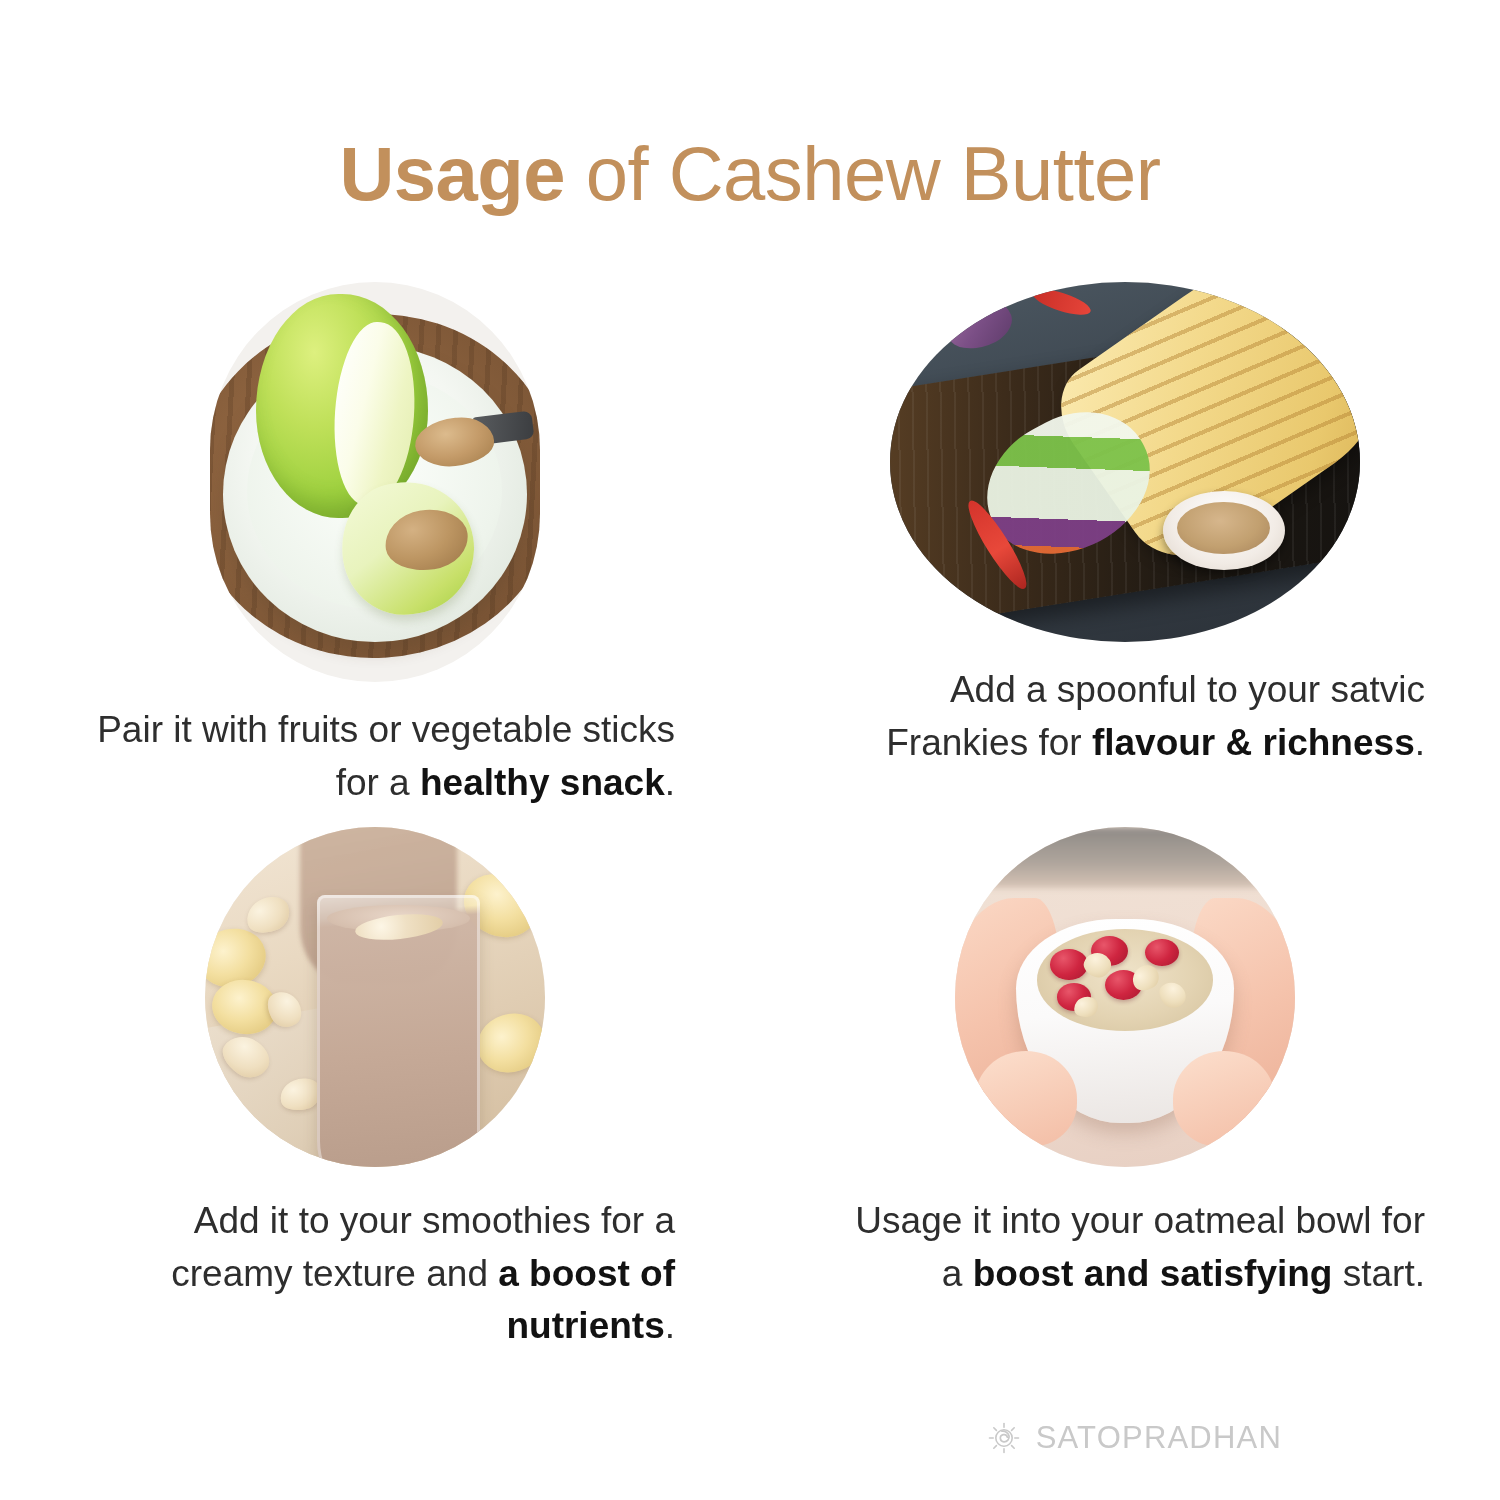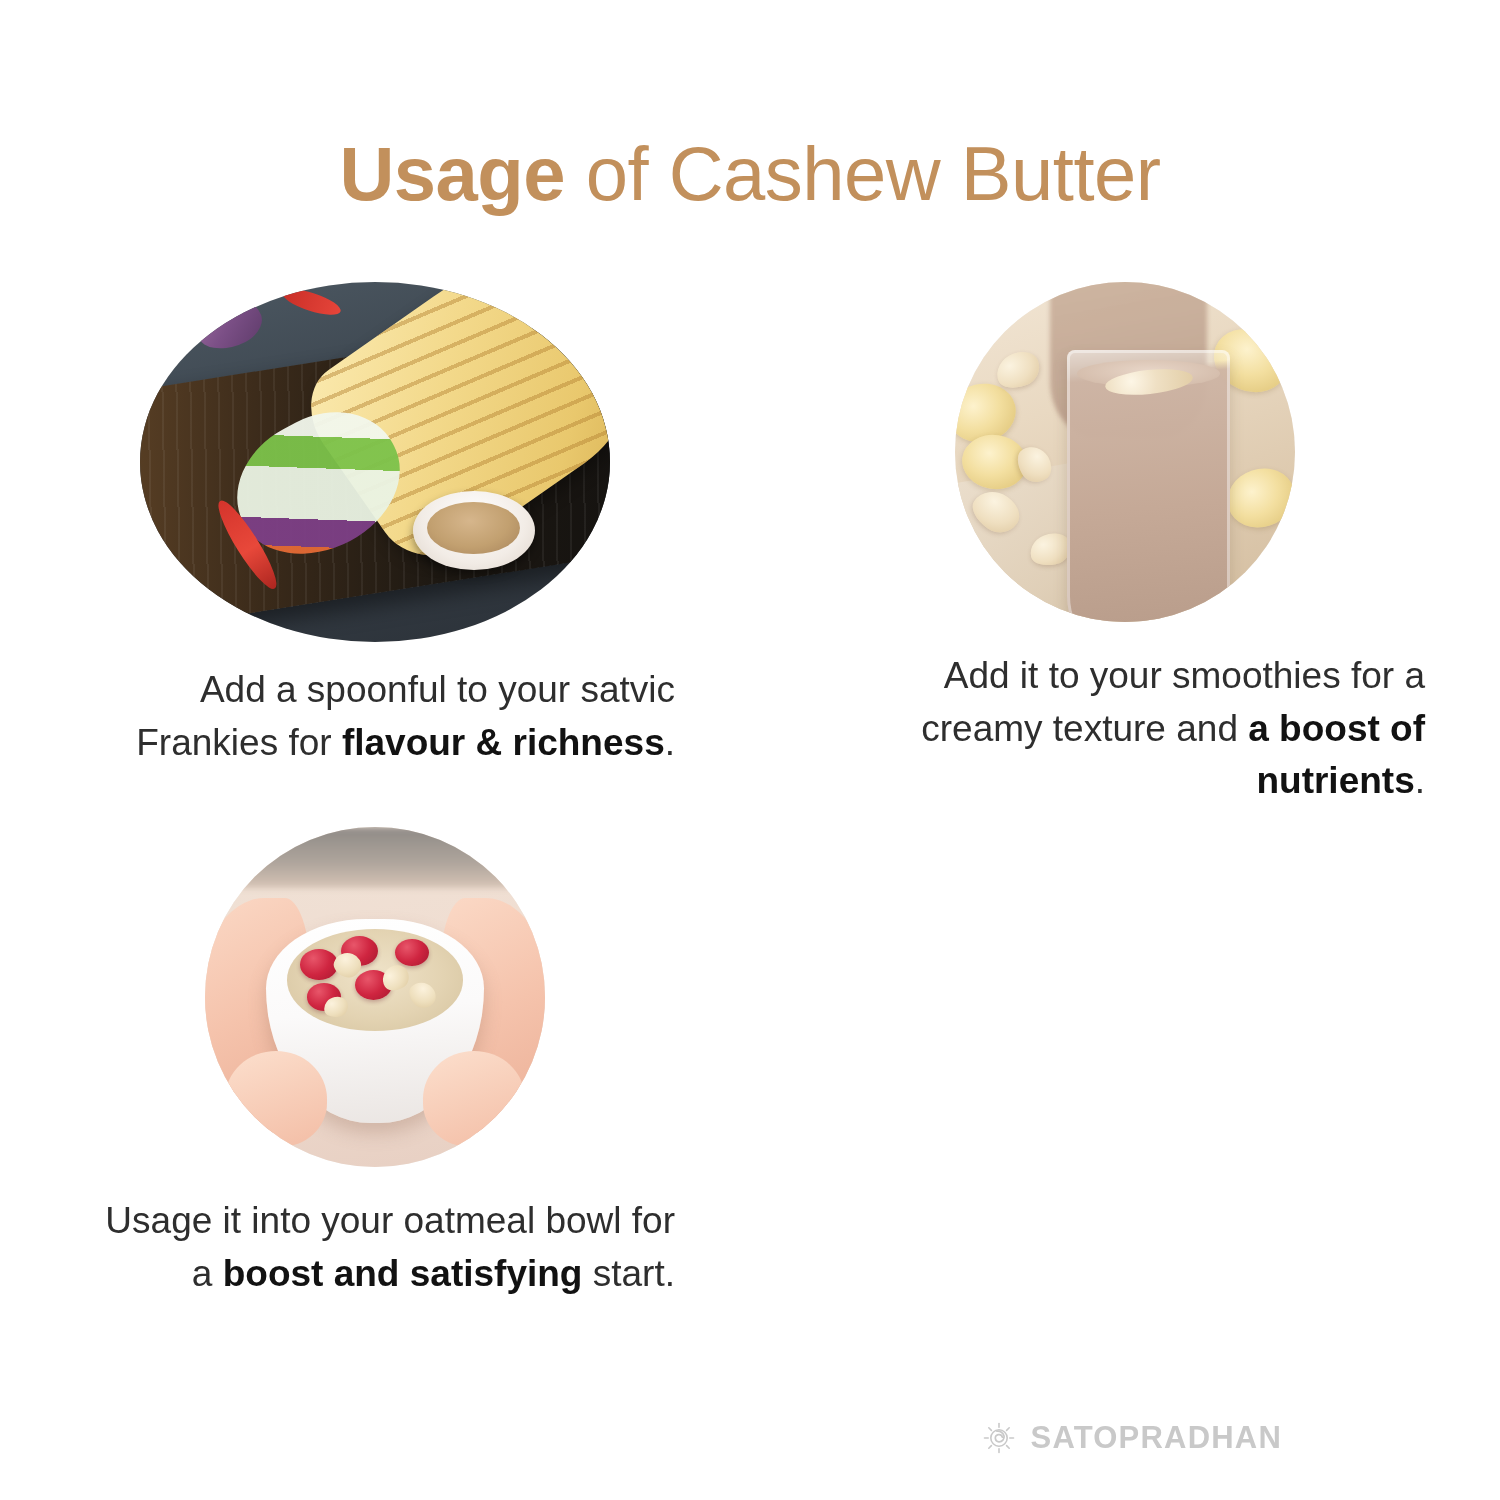--- a/index.html
+++ b/index.html
@@ -411,34 +411,53 @@
     bottom: 42px;
     display: flex;
     align-items: center;
     gap: 12px;
   }
   .logo-mark { width: 40px; height: 40px; display: block; }
   .logo-text {
     font-size: 31px;
     letter-spacing: 1.2px;
     color: #c9c9c9;
-    font-weight: 700;
+    font-weight: 400;
   }
 </style>
 </head>
 <body>
 
 <div class="page">
 
   <h1 class="title">
     <span class="t-strong">Usage</span><span class="t-light"> of Cashew Butter</span>
   </h1>
 
   <div class="grid">
 
+    <div class="cell row1">
+      <div class="photo-wrap">
+        <div class="photo oval-tall">
+          <div class="scene">
+            <div class="p1-board"></div>
+            <div class="p1-plate"></div>
+            <div class="p1-apple"></div>
+            <div class="p1-apple-cut"></div>
+            <div class="p1-knife"></div>
+            <div class="p1-butter-b"></div>
+            <div class="p1-slice"></div>
+            <div class="p1-butter-a"></div>
+          </div>
+        </div>
+      </div>
+      <p class="caption">
+        <span>Pair it with fruits or vegetable sticks for a </span><b>healthy snack</b><span>.</span>
+      </p>
+    </div>
 
     <div class="cell row1">
       <div class="photo-wrap">
         <div class="photo oval-wide">
           <div class="scene">
             <div class="p2-bg"></div>
             <div class="p2-onion"></div>
             <div class="p2-chili2"></div>
             <div class="p2-board"></div>
             <div class="p2-wrap"></div>

